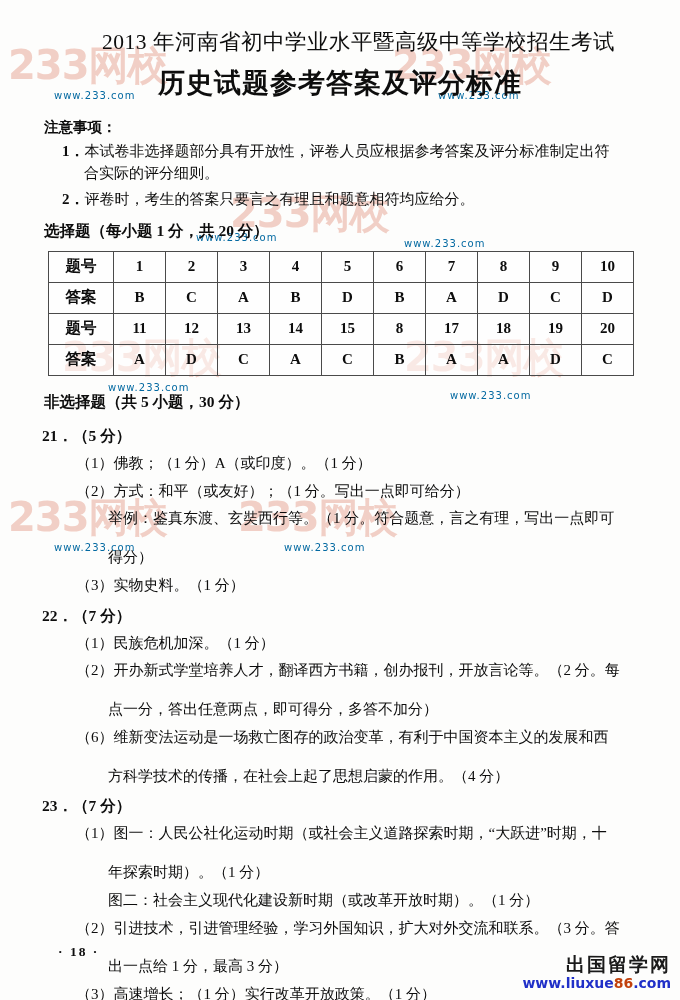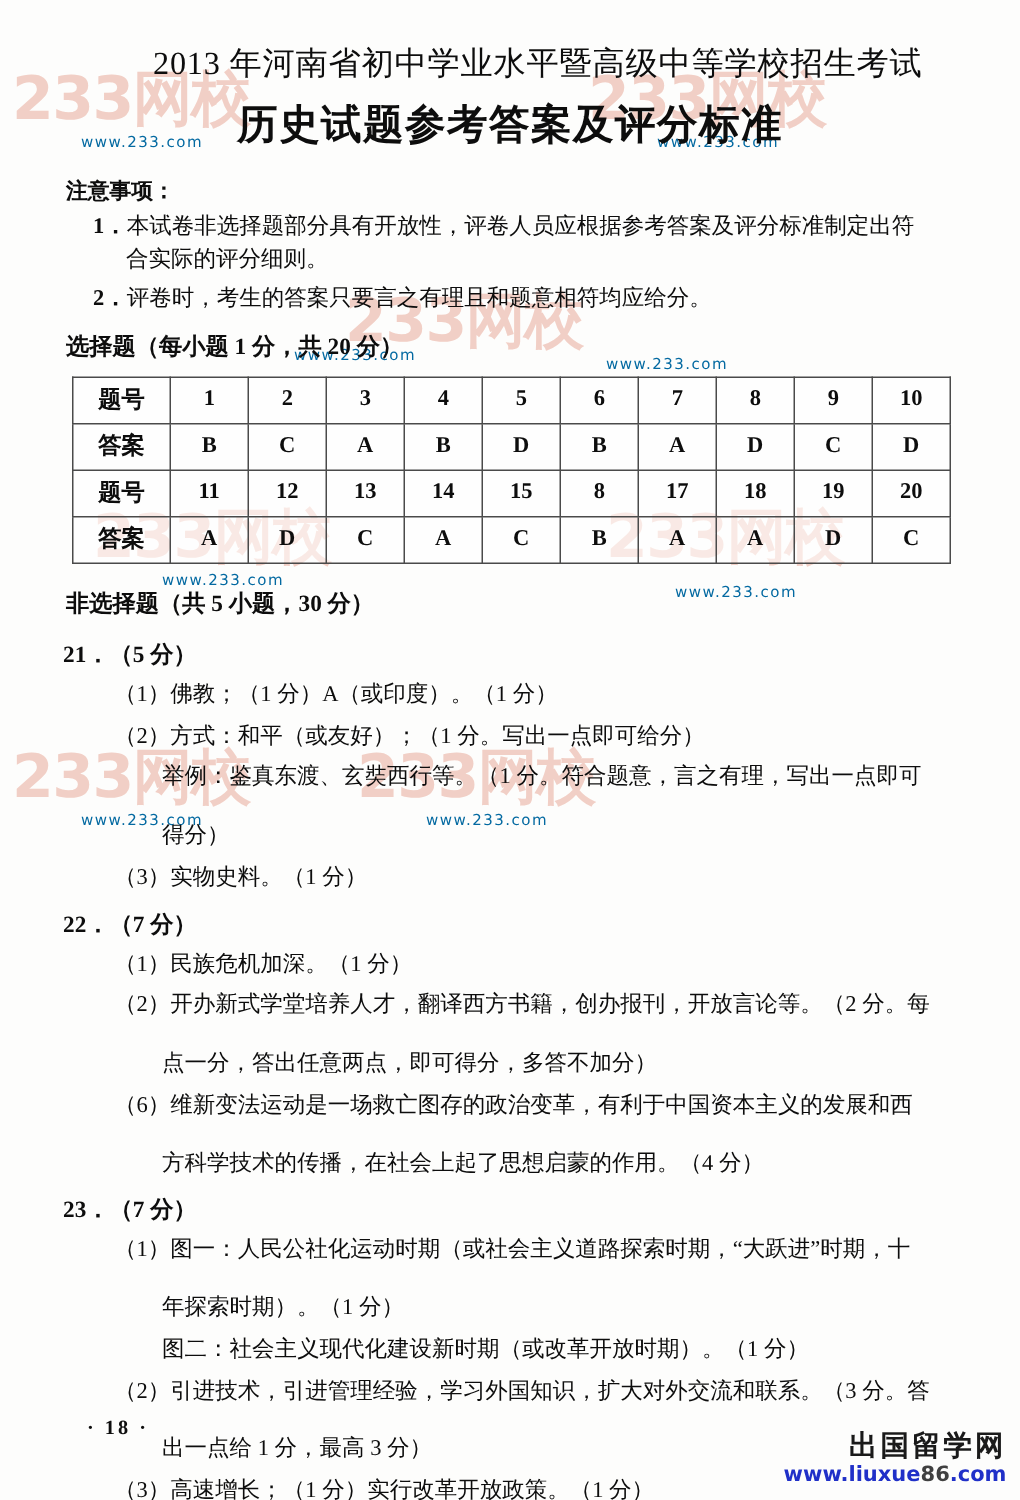--- a/index.html
+++ b/index.html
@@ -166,21 +166,21 @@
     letter-spacing: 2px;
   }
   .brand-url {
     font-family: "DejaVu Sans", sans-serif;
     font-size: 14px;
     font-weight: 700;
     margin-top: 2px;
     letter-spacing: 0px;
   }
   .u-blue { color: #2030c8; }
-  .u-red  { color: #404040; }
+  .u-red  { color: #c2410c; }
 </style>
 </head>
 <body>
 
 <div id="page">
 
   <div class="wm-layer">
     <div class="wm wm-big" style="left:8px;  top:38px;">233网校</div>
     <div class="wm wm-big" style="left:392px;top:38px;">233网校</div>
     <div class="wm wm-big" style="left:230px;top:186px;">233网校</div>

